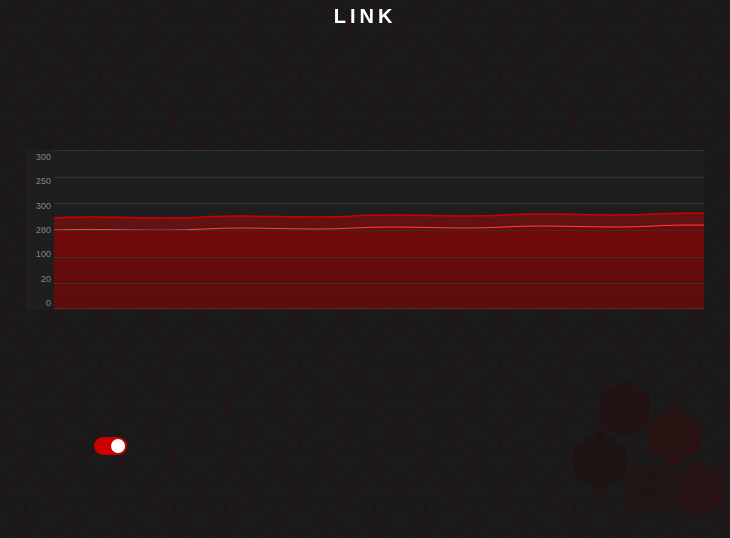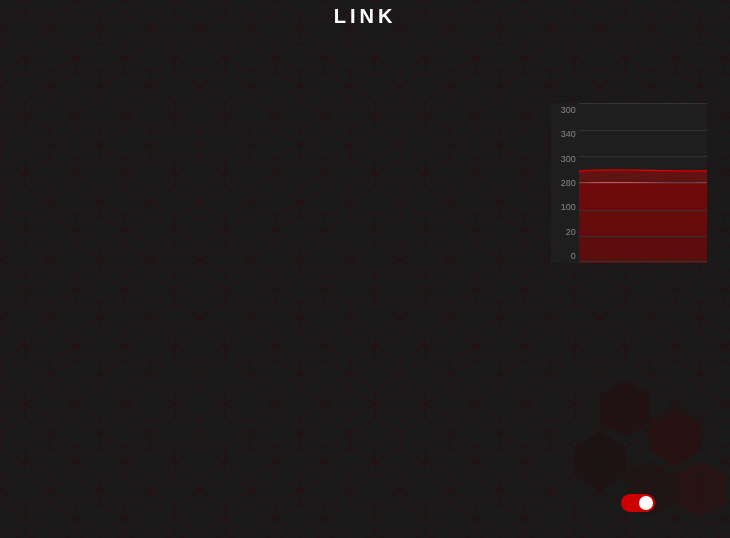--- a/index.html
+++ b/index.html
@@ -25,20 +25,21 @@
       height: 100%;
       opacity: 0.4;
     }
 
     .app-container {
       position: relative;
       z-index: 1;
       width: 730px;
       height: 538px;
       display: flex;
+      flex-direction: column;
       border-radius: 8px;
     }
 
     
     .title-bar {
       background: #111;
       height: 32px;
       display: flex;
       align-items: center;
       justify-content: space-between;
@@ -148,21 +149,21 @@
 
     .page-title {
       color: #fff;
       font-size: 26px;
       font-weight: bold;
     }
 
     
     .chart-container {
       background: #0f766e;
-      border: 3px solid #e5e5e5;
+      border: 6px solid #e5e5e5;
       padding: 8px;
       flex-shrink: 0;
     }
 
     .chart-legend {
       display: flex;
       align-items: center;
       gap: 16px;
       margin-bottom: 6px;
       justify-content: space-between;
@@ -413,21 +414,21 @@
           <div class="legend-item">
             <div class="legend-dot" style="background:#ff4444;"></div>
             <span>Power Out</span>
           </div>
         </div>
         <span class="efficiency-text">Calculated efficiency: 80%</span>
       </div>
       <div class="chart-area">
         <div class="chart-y-labels">
           <span class="y-label">300</span>
-          <span class="y-label">340</span>
+          <span class="y-label">250</span>
           <span class="y-label">300</span>
           <span class="y-label">280</span>
           <span class="y-label">100</span>
           <span class="y-label">20</span>
           <span class="y-label">0</span>
         </div>
         <div class="chart-inner">
           
           <div class="chart-grid-line" style="top:0%;"></div>
           <div class="chart-grid-line" style="top:16.6%;"></div>

